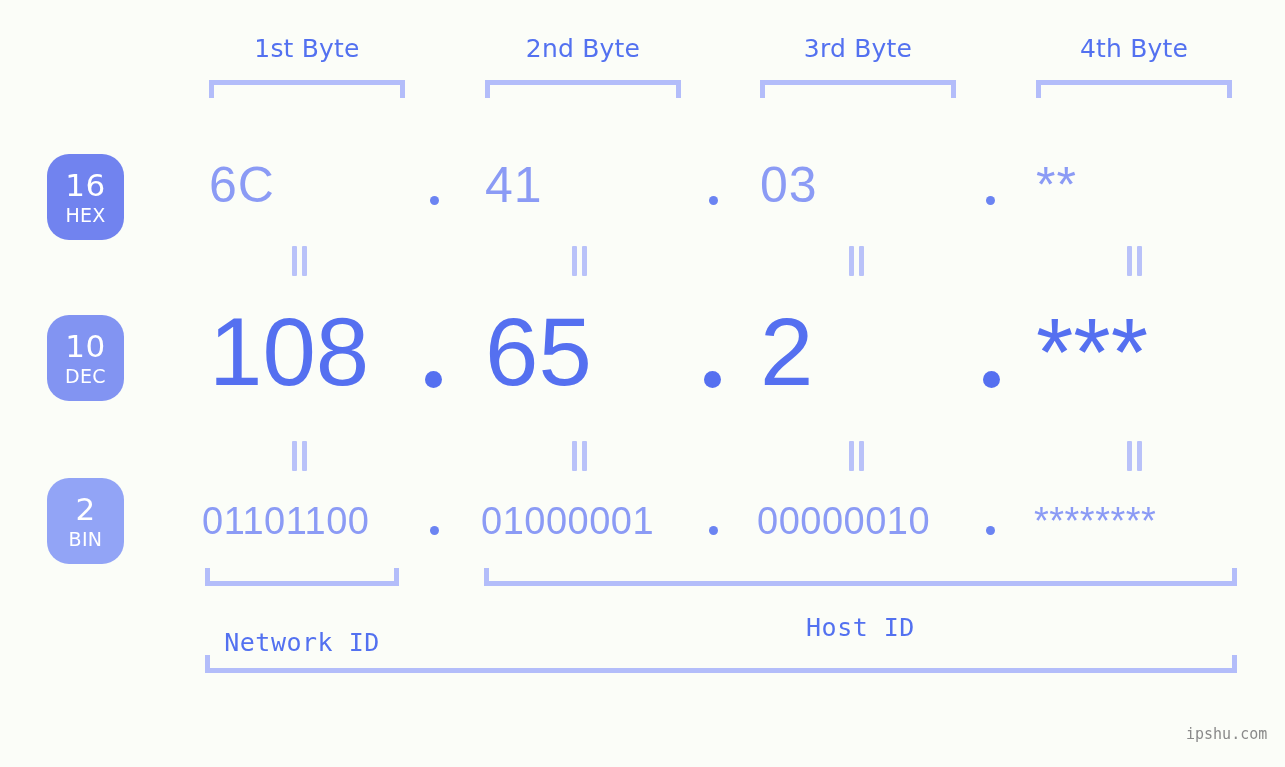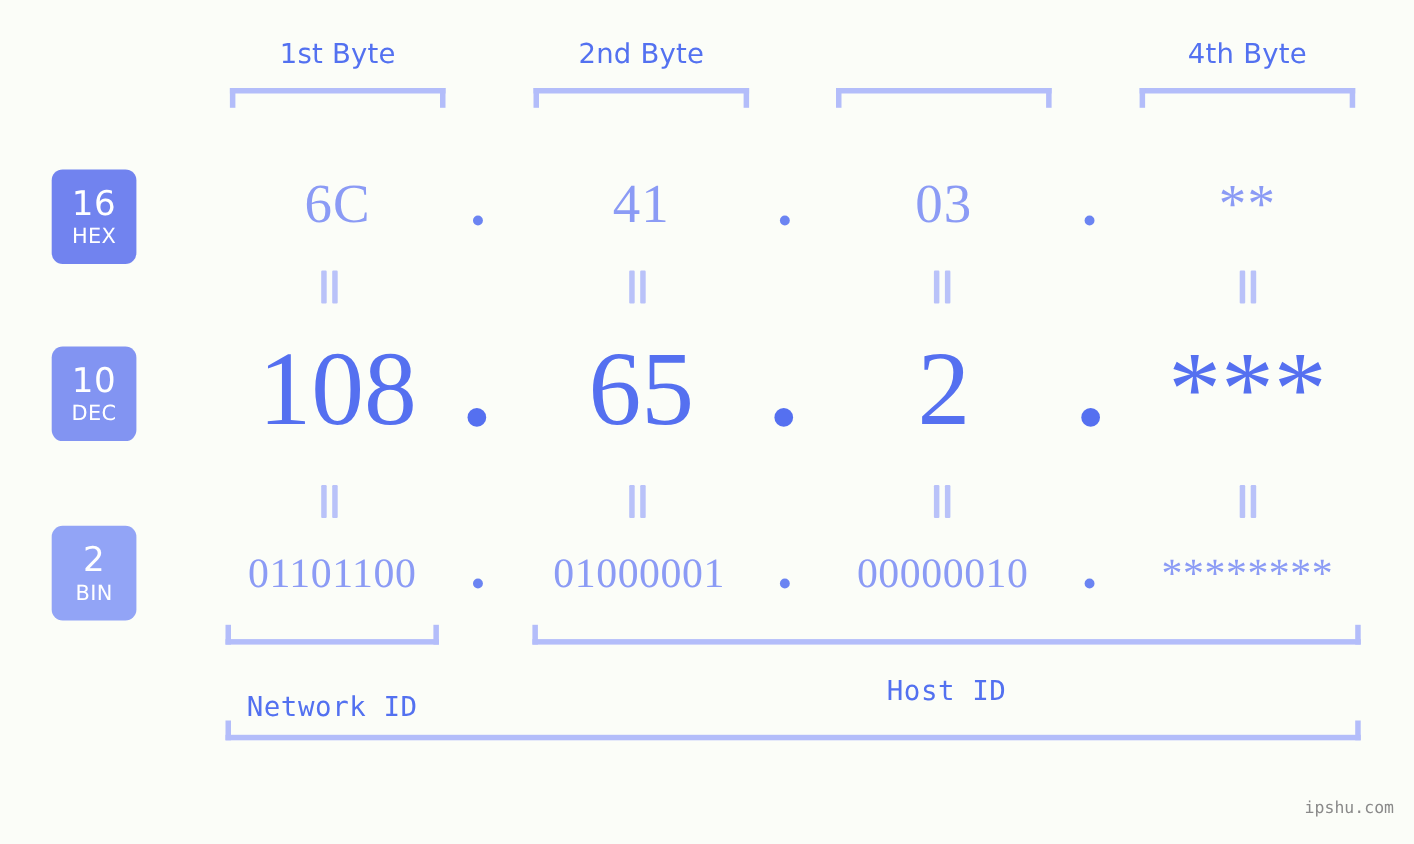--- a/index.html
+++ b/index.html
@@ -46,21 +46,21 @@
   .bracket-up {             
     border-width: 0 5px 5px 5px;
     height: 18px;
   }
 
   
   .badge {
     box-sizing: border-box;
     width: 77px;
     height: 86px;
-    border-radius: 10px;
+    border-radius: 22px;
     color: #ffffff;
     display: flex;
     flex-direction: column;
     align-items: center;
     justify-content: center;
     font-family: "DejaVu Sans", sans-serif;
     line-height: 1;
   }
   .badge .num {
     font-size: 31px;
@@ -68,23 +68,22 @@
   }
   .badge .abbr {
     font-size: 19px;
     margin-top: 5px;
     letter-spacing: .3px;
   }
 
   
   .row-cell {
     position: absolute;
-    text-align: center;
-    white-space: nowrap;
-    font-family: Liberation Serif, serif;
+    white-space: nowrap;
+    font-family: Liberation Sans, sans-serif;
   }
   .hex-val {
     font-size: 50px;
     color: #8b9bf5;
     letter-spacing: 1px;
   }
   .dec-val {
     font-size: 96px;
     color: #5570f0;
     letter-spacing: 0px;
@@ -142,20 +141,21 @@
     white-space: nowrap;
   }
 </style>
 </head>
 <body style="background: rgb(251, 253, 248);">
 
 <div id="stage">
 
   <div class="abs byte-label" style="left:209px; top:34px; width:196px;">1st Byte</div>
   <div class="abs byte-label" style="left:485px; top:34px; width:196px;">2nd Byte</div>
+  <div class="abs byte-label" style="left:760px; top:34px; width:196px;">3rd Byte</div>
   <div class="abs byte-label" style="left:1036px; top:34px; width:196px;">4th Byte</div>
 
   <div class="abs bracket bracket-down" style="left:209px; top:80px; width:196px;"></div>
   <div class="abs bracket bracket-down" style="left:485px; top:80px; width:196px;"></div>
   <div class="abs bracket bracket-down" style="left:760px; top:80px; width:196px;"></div>
   <div class="abs bracket bracket-down" style="left:1036px; top:80px; width:196px;"></div>
 
   <div class="abs badge" id="badge-hex" style="left: 47px; top: 154px; background: rgb(113, 131, 239);">
     <span class="num">16</span>
     <span class="abbr">HEX</span>

